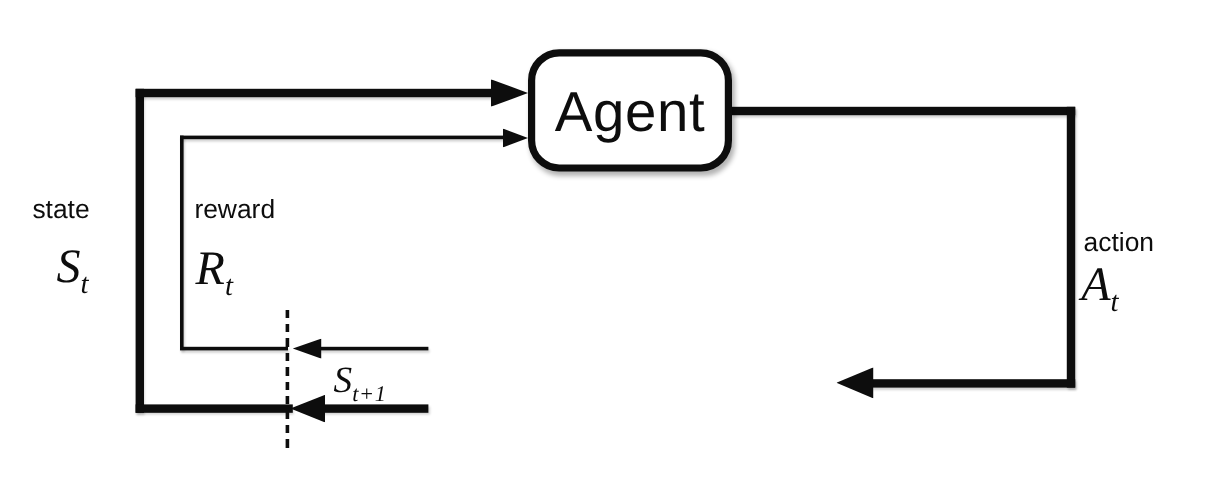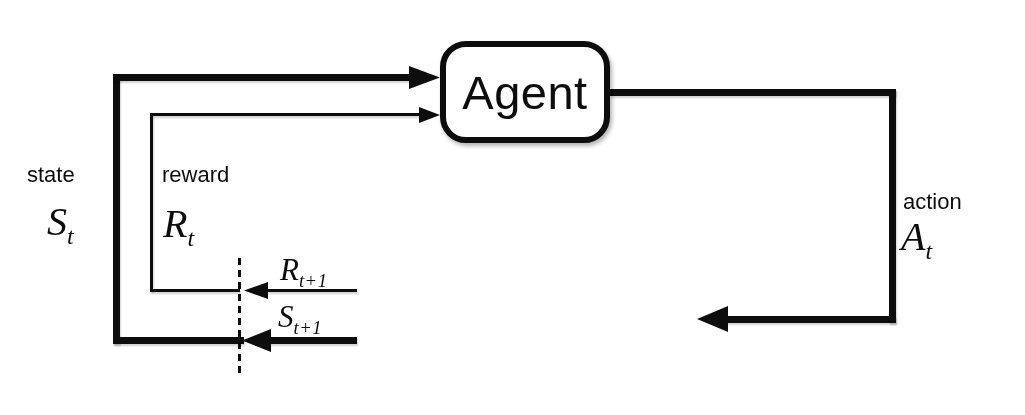--- a/index.html
+++ b/index.html
@@ -74,17 +74,16 @@
 
   <span class="word" style="left:27px; top:162px;">state</span>
   <span class="mvar big" style="left:47px; top:198px;"><span>S</span><sub>t</sub></span>
 
   <span class="word" style="left:162px; top:162px;">reward</span>
   <span class="mvar big" style="left:163px; top:200px;"><span>R</span><sub>t</sub></span>
 
   <span class="word" style="left:903px; top:175px;margin-top:14px;">action</span>
   <span class="mvar big" style="left:901px; top:213px;text-align:right;"><span>A</span><sub>t</sub></span>
 
-  <span class="mvar small" style="left:280px; top:252px;"><span>R</span><sub>t+1</sub></span>
 
   <span class="mvar small" style="left:278px; top:299px;"><span>S</span><sub>t+1</sub></span>
 
 </div>
 
 </body></html>

